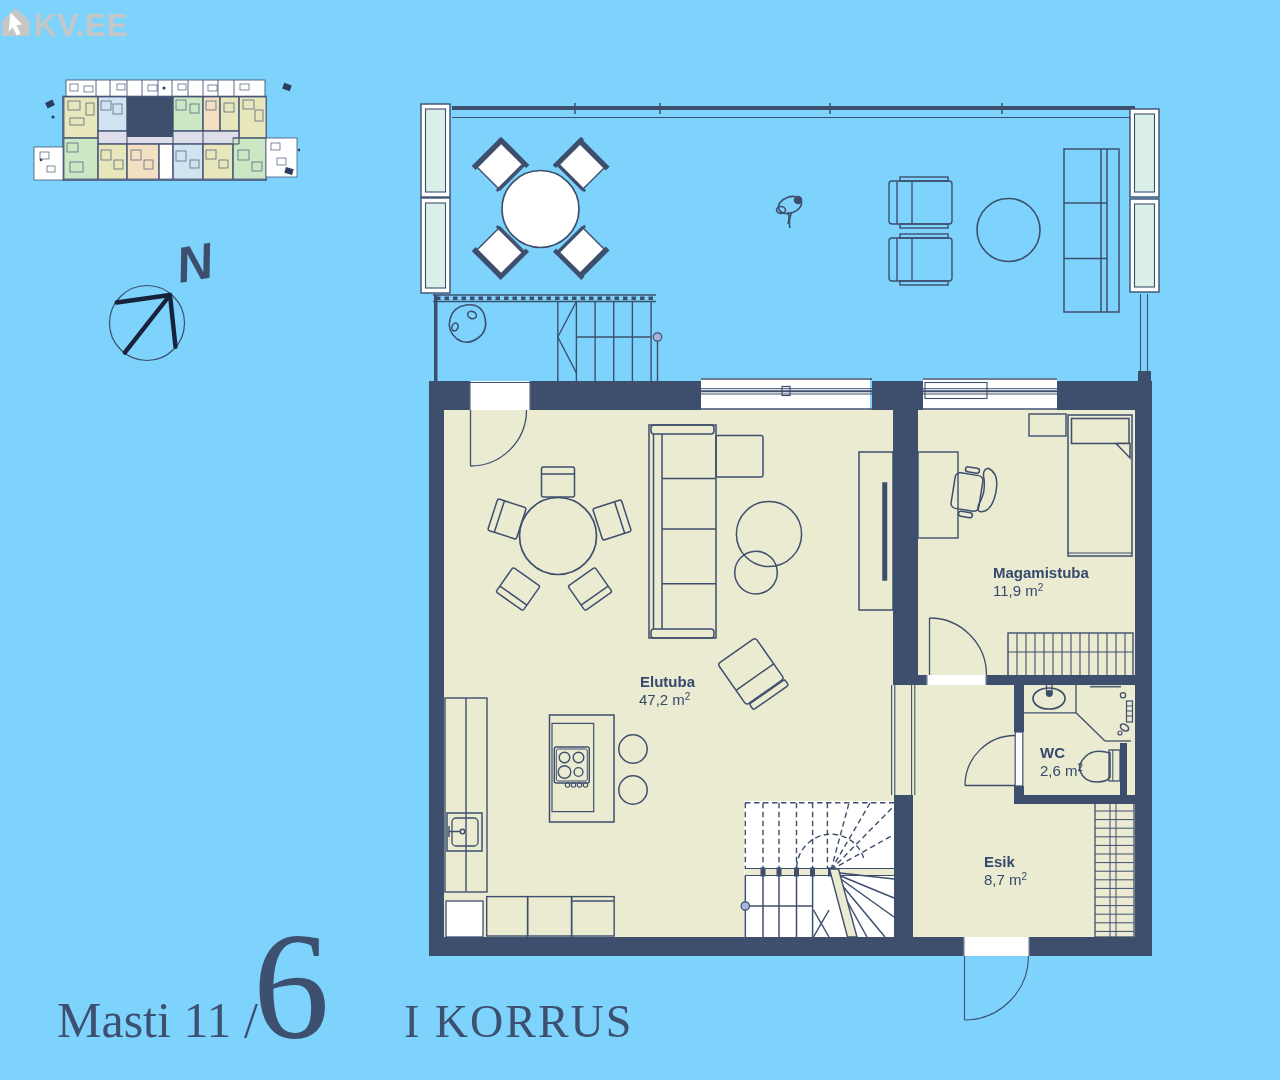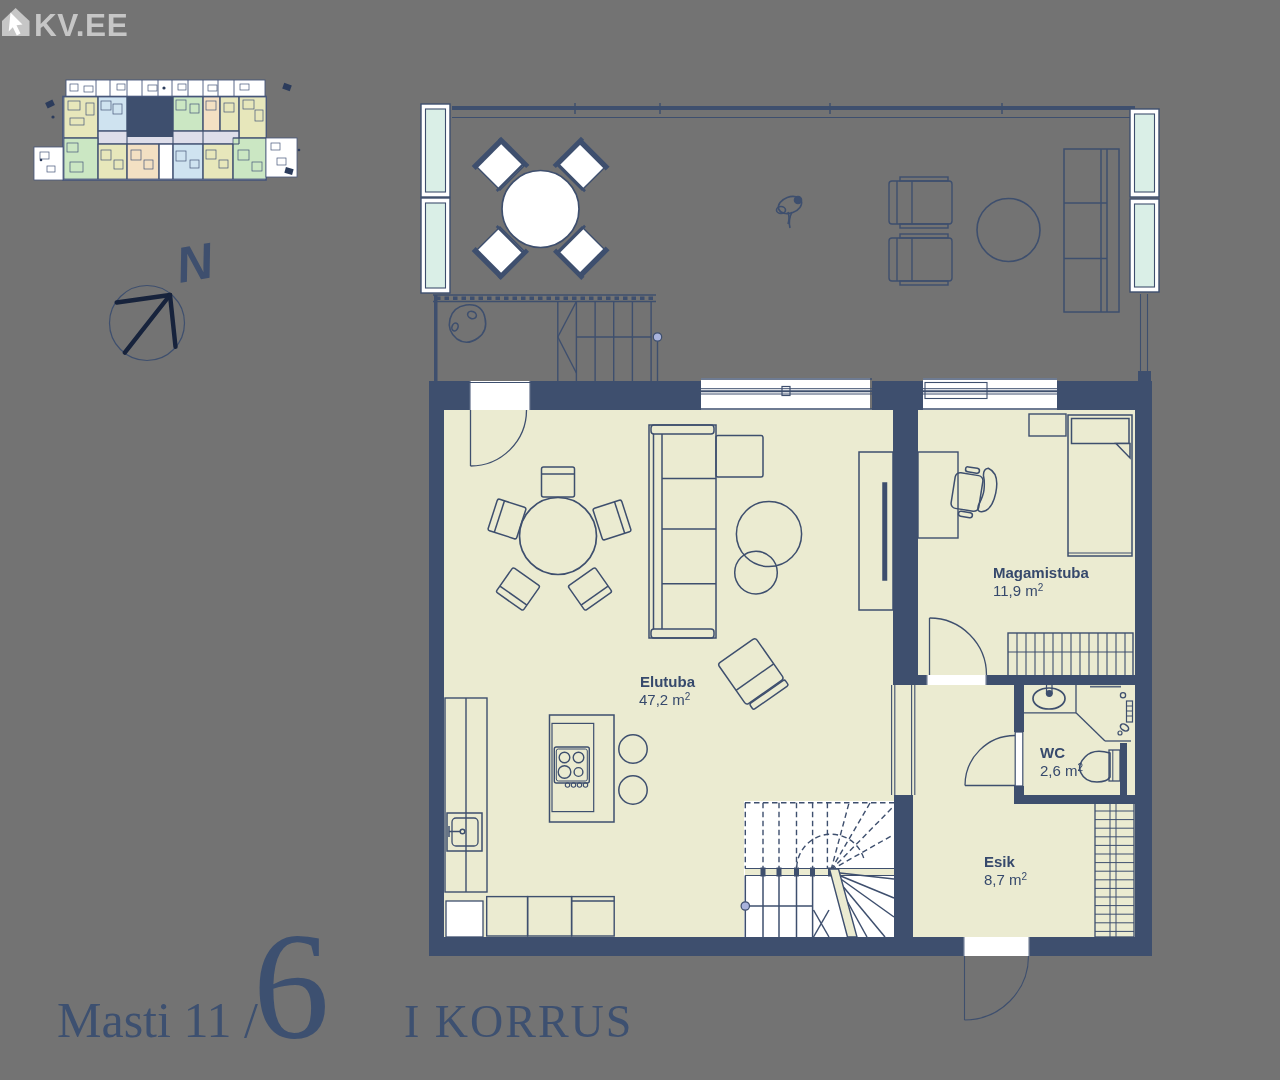--- a/index.html
+++ b/index.html
@@ -1,16 +1,16 @@
 <!DOCTYPE html>
 <html><head>
 <meta charset="utf-8">
 <style>
   html,body{margin:0;padding:0;background:#ffffff;}
-  .page{position:relative;width:1280px;height:1080px;background:#737373;overflow:hidden;
+  .page{position:relative;width:1280px;height:1080px;background:#7dd3fc;overflow:hidden;
         font-family:"Liberation Sans", sans-serif;}
   svg{position:absolute;left:0;top:0;}
   text{font-family:"Liberation Sans", sans-serif;}
   .serif{font-family:"Liberation Serif", serif;}
 </style>
 </head>
 <body>
 <div class="page">
 <svg width="1280" height="1080" viewBox="0 0 1280 1080">
 

